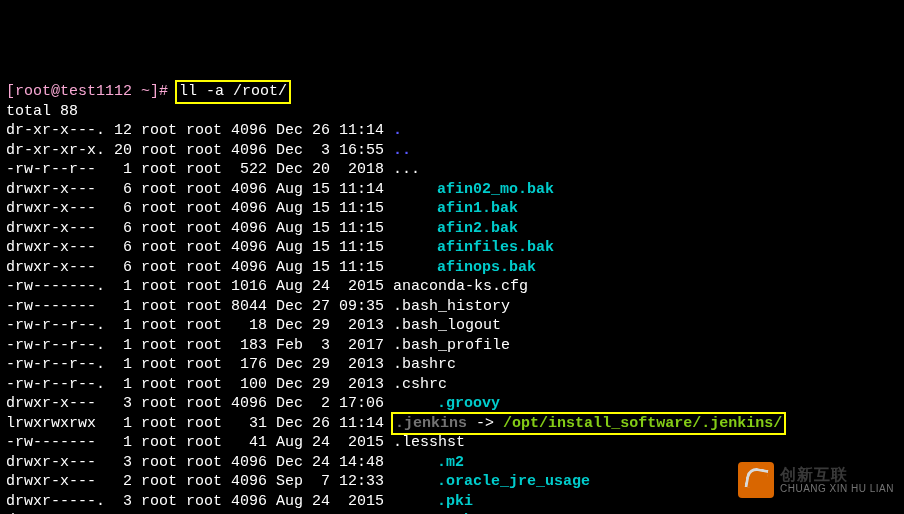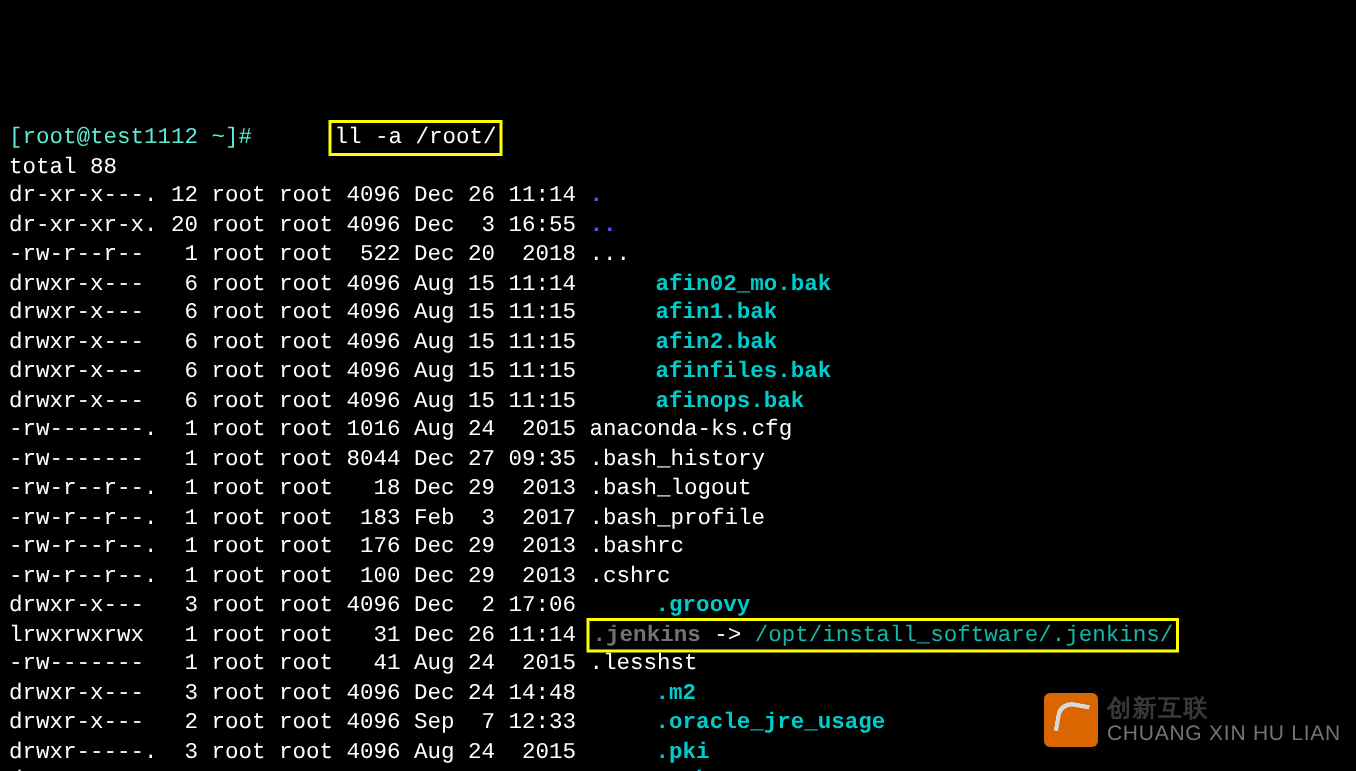--- a/index.html
+++ b/index.html
@@ -18,45 +18,44 @@
       padding: 4px 6px;
       overflow: hidden;
       position: relative;
       white-space: pre;
     }
     .line {
       display: block;
       height: 19.5px;
     }
     .prompt {
-      color: #5eead4;
+      color: #f9a8d4;
       margin-top: 34px;
     }
     .highlight-cmd {
       outline: 2px solid #ffff00;
       padding: 0 2px;
       display: inline-block;
-      margin-left: 44px;
     }
     .dir-dot {
       color: #5858ff;
       font-weight: bold;
     }
     .cyan-file {
       color: #00cccc;
       font-weight: bold;
       margin-left: 44px;
     }
     .symlink {
       color: #737373;
       font-weight: bold;
     }
     .symlink-target {
-      color: #14b8a6;
-      font-weight: normal;
+      color: #84cc16;
+      font-weight: bold;
     }
     .symlink-box {
       outline: 2px solid #ffff00;
       padding: 0 2px;
       display: inline-block;
     }
     .watermark {
       position: absolute;
       bottom: 16px;
       right: 10px;
@@ -91,21 +90,21 @@
       font-family: sans-serif;
       line-height: 1.1;
     }
     .wm-cn {
       font-size: 16px;
       font-weight: bold;
       color: #444;
       letter-spacing: 1px;
     }
     .wm-en {
-      font-size: 14px;
+      font-size: 10px;
       color: #888;
       letter-spacing: 0.5px;
     }
   </style>
 </head>
 <body>
 
 
 
 <div id="terminal"><span class="line"><span class="prompt">[root@test1112 ~]# </span><span class="highlight-cmd">ll -a /root/</span></span><span class="line">total 88</span><span class="line">dr-xr-x---. 12 root root 4096 Dec 26 11:14 <span class="dir-dot">.</span></span><span class="line">dr-xr-xr-x. 20 root root 4096 Dec  3 16:55 <span class="dir-dot">..</span></span><span class="line">-rw-r--r--   1 root root  522 Dec 20  2018 ...</span><span class="line">drwxr-x---   6 root root 4096 Aug 15 11:14 <span class="cyan-file">afin02_mo.bak</span></span><span class="line">drwxr-x---   6 root root 4096 Aug 15 11:15 <span class="cyan-file">afin1.bak</span></span><span class="line">drwxr-x---   6 root root 4096 Aug 15 11:15 <span class="cyan-file">afin2.bak</span></span><span class="line">drwxr-x---   6 root root 4096 Aug 15 11:15 <span class="cyan-file">afinfiles.bak</span></span><span class="line">drwxr-x---   6 root root 4096 Aug 15 11:15 <span class="cyan-file">afinops.bak</span></span><span class="line">-rw-------.  1 root root 1016 Aug 24  2015 anaconda-ks.cfg</span><span class="line">-rw-------   1 root root 8044 Dec 27 09:35 .bash_history</span><span class="line">-rw-r--r--.  1 root root   18 Dec 29  2013 .bash_logout</span><span class="line">-rw-r--r--.  1 root root  183 Feb  3  2017 .bash_profile</span><span class="line">-rw-r--r--.  1 root root  176 Dec 29  2013 .bashrc</span><span class="line">-rw-r--r--.  1 root root  100 Dec 29  2013 .cshrc</span><span class="line">drwxr-x---   3 root root 4096 Dec  2 17:06 <span class="cyan-file">.groovy</span></span><span class="line">lrwxrwxrwx   1 root root   31 Dec 26 11:14 <span class="symlink-box"><span class="symlink">.jenkins</span><span> -&gt; </span><span class="symlink-target">/opt/install_software/.jenkins/</span></span></span><span class="line">-rw-------   1 root root   41 Aug 24  2015 .lesshst</span><span class="line">drwxr-x---   3 root root 4096 Dec 24 14:48 <span class="cyan-file">.m2</span></span><span class="line">drwxr-x---   2 root root 4096 Sep  7 12:33 <span class="cyan-file">.oracle_jre_usage</span></span><span class="line">drwxr-----.  3 root root 4096 Aug 24  2015 <span class="cyan-file">.pki</span></span><span class="line">drwx------   2 root root 4096 Dec 26 14:56 <span class="cyan-file">.ssh</span></span></div>

